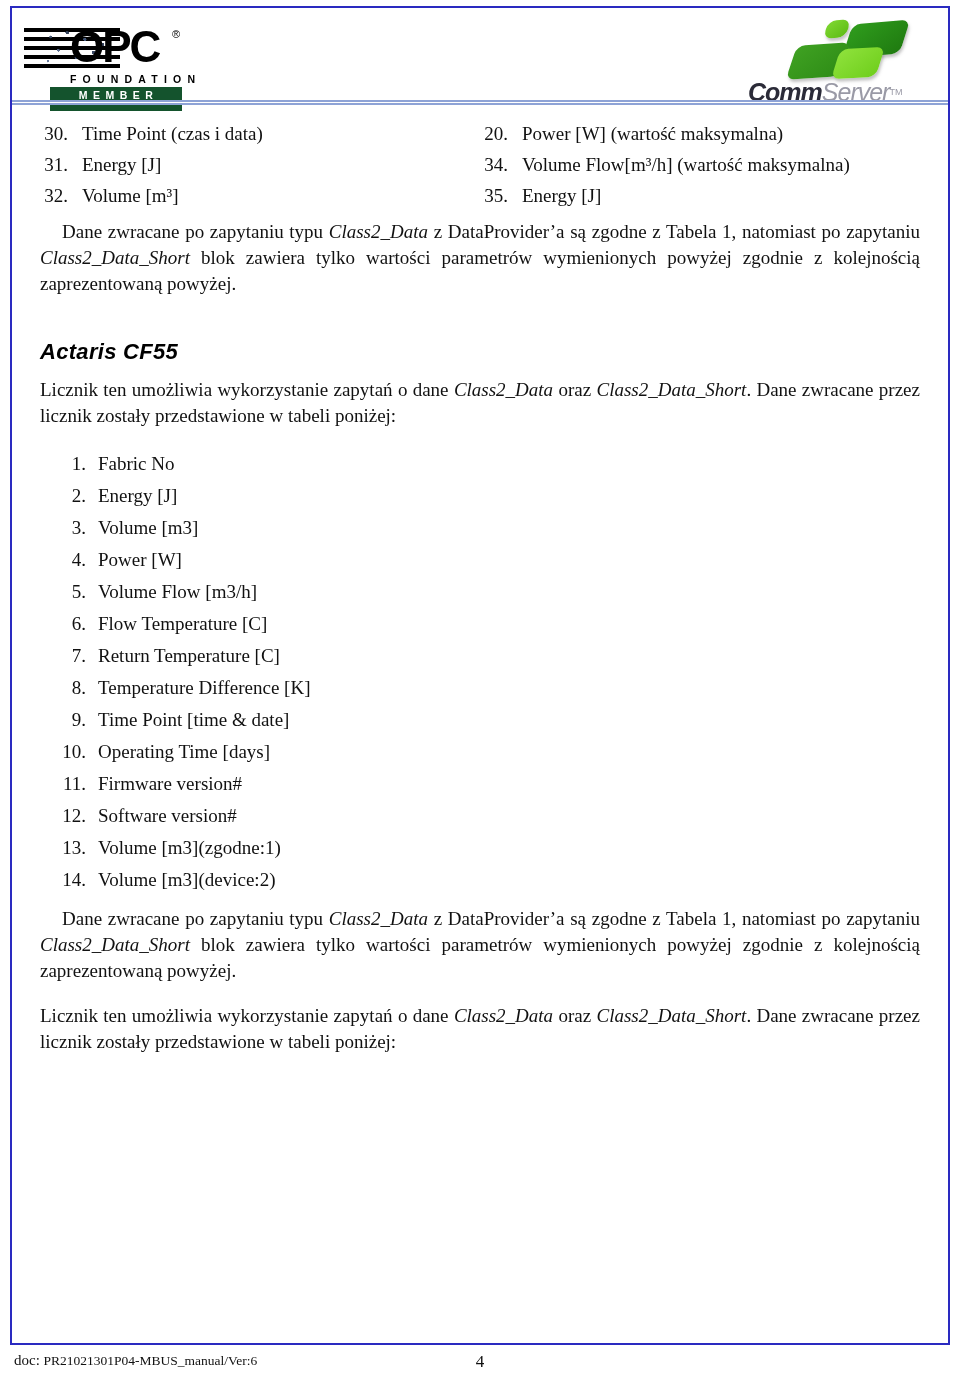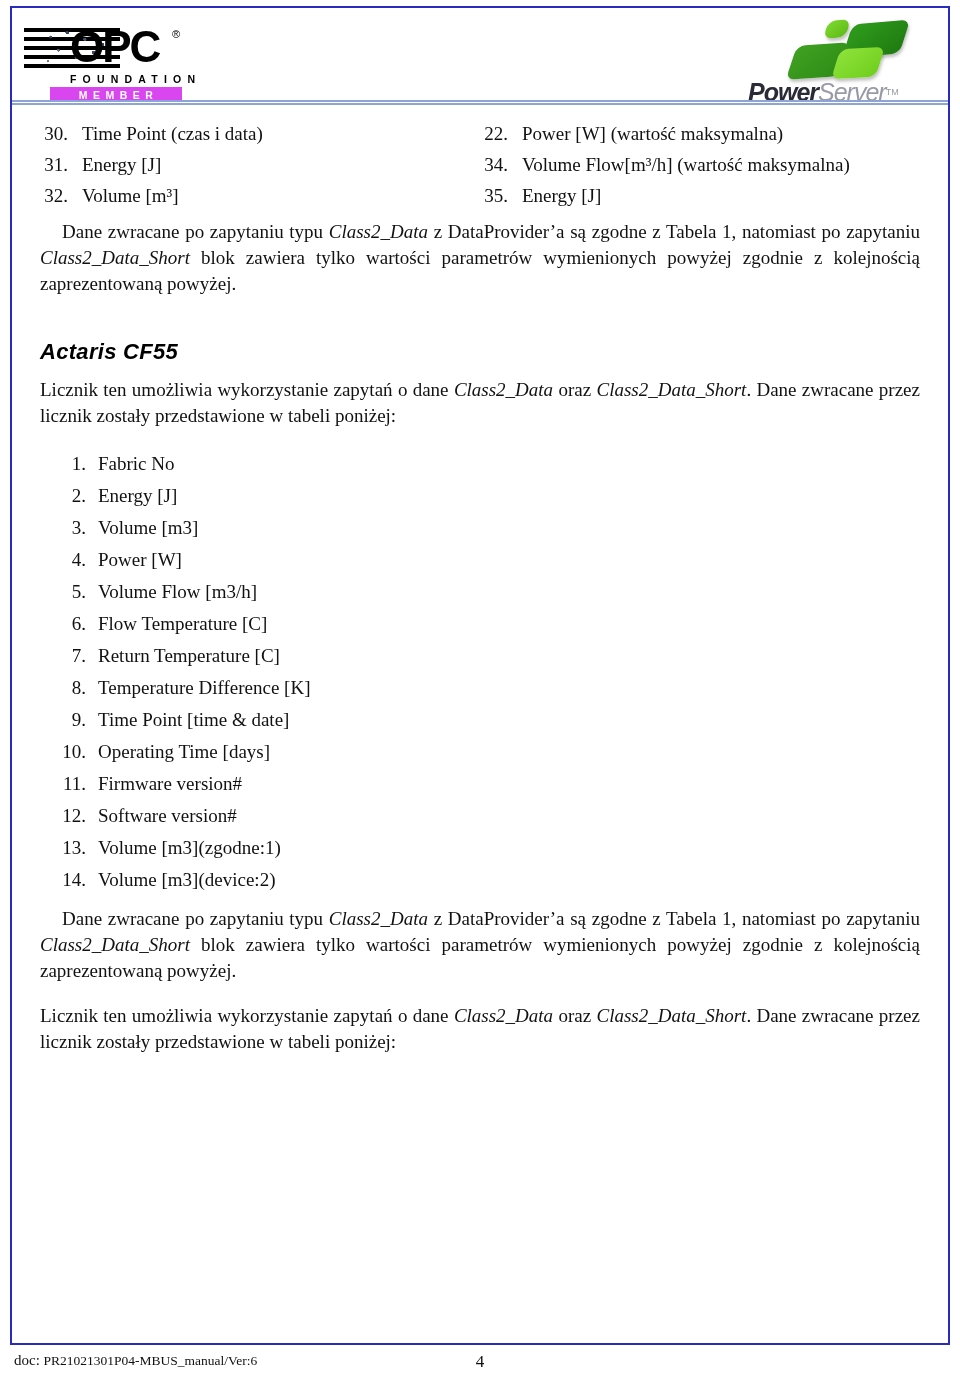--- a/index.html
+++ b/index.html
@@ -91,22 +91,22 @@
     position: absolute; left: 2px; top: 49px;
     width: 158px;
     font-family: "Liberation Sans", sans-serif;
     font-size: 10.5px; font-weight: 700;
     letter-spacing: 6.2px;
     color: #000;
     padding-left: 44px;
   }
   .opc-member {
     position: absolute; left: 26px; top: 63px;
-    width: 132px; height: 16px;
-    background: #d946ef;
+    width: 132px; height: 24px;
+    background: #14532d;
     color: #ffffff;
     font-family: "Liberation Sans", sans-serif;
     font-size: 10.5px; font-weight: 700;
     letter-spacing: 5.5px;
     text-align: center;
     line-height: 16px;
     text-indent: 5px;
   }
 
   
@@ -242,21 +242,21 @@
     </div>
 
     <div class="cs-logo">
       <div class="cs-tiles">
         <div class="tile t3"></div>
         <div class="tile t4"></div>
         <div class="tile t1"></div>
         <div class="tile t2"></div>
       </div>
       <div class="cs-text">
-        <span class="cs-comm">Power</span><span class="cs-server">Server</span><span class="cs-tm">TM</span>
+        <span class="cs-comm">Comm</span><span class="cs-server">Server</span><span class="cs-tm">TM</span>
       </div>
     </div>
   </div>
 
   <div class="hdr-rule"></div>
 
   <div class="content">
 
     <div class="twocol">
       <div class="col">
@@ -268,21 +268,21 @@
           <span class="n">31.</span>
           <span class="txt">Energy [J]</span>
         </div>
         <div class="num-row">
           <span class="n">32.</span>
           <span class="txt">Volume [m³]</span>
         </div>
       </div>
       <div class="col">
         <div class="num-row">
-          <span class="n">22.</span>
+          <span class="n">20.</span>
           <span class="txt">Power [W] (wartość maksymalna)</span>
         </div>
         <div class="num-row">
           <span class="n">34.</span>
           <span class="txt">Volume Flow[m³/h] (wartość maksymalna)</span>
         </div>
         <div class="num-row">
           <span class="n">35.</span>
           <span class="txt">Energy [J]</span>
         </div>

